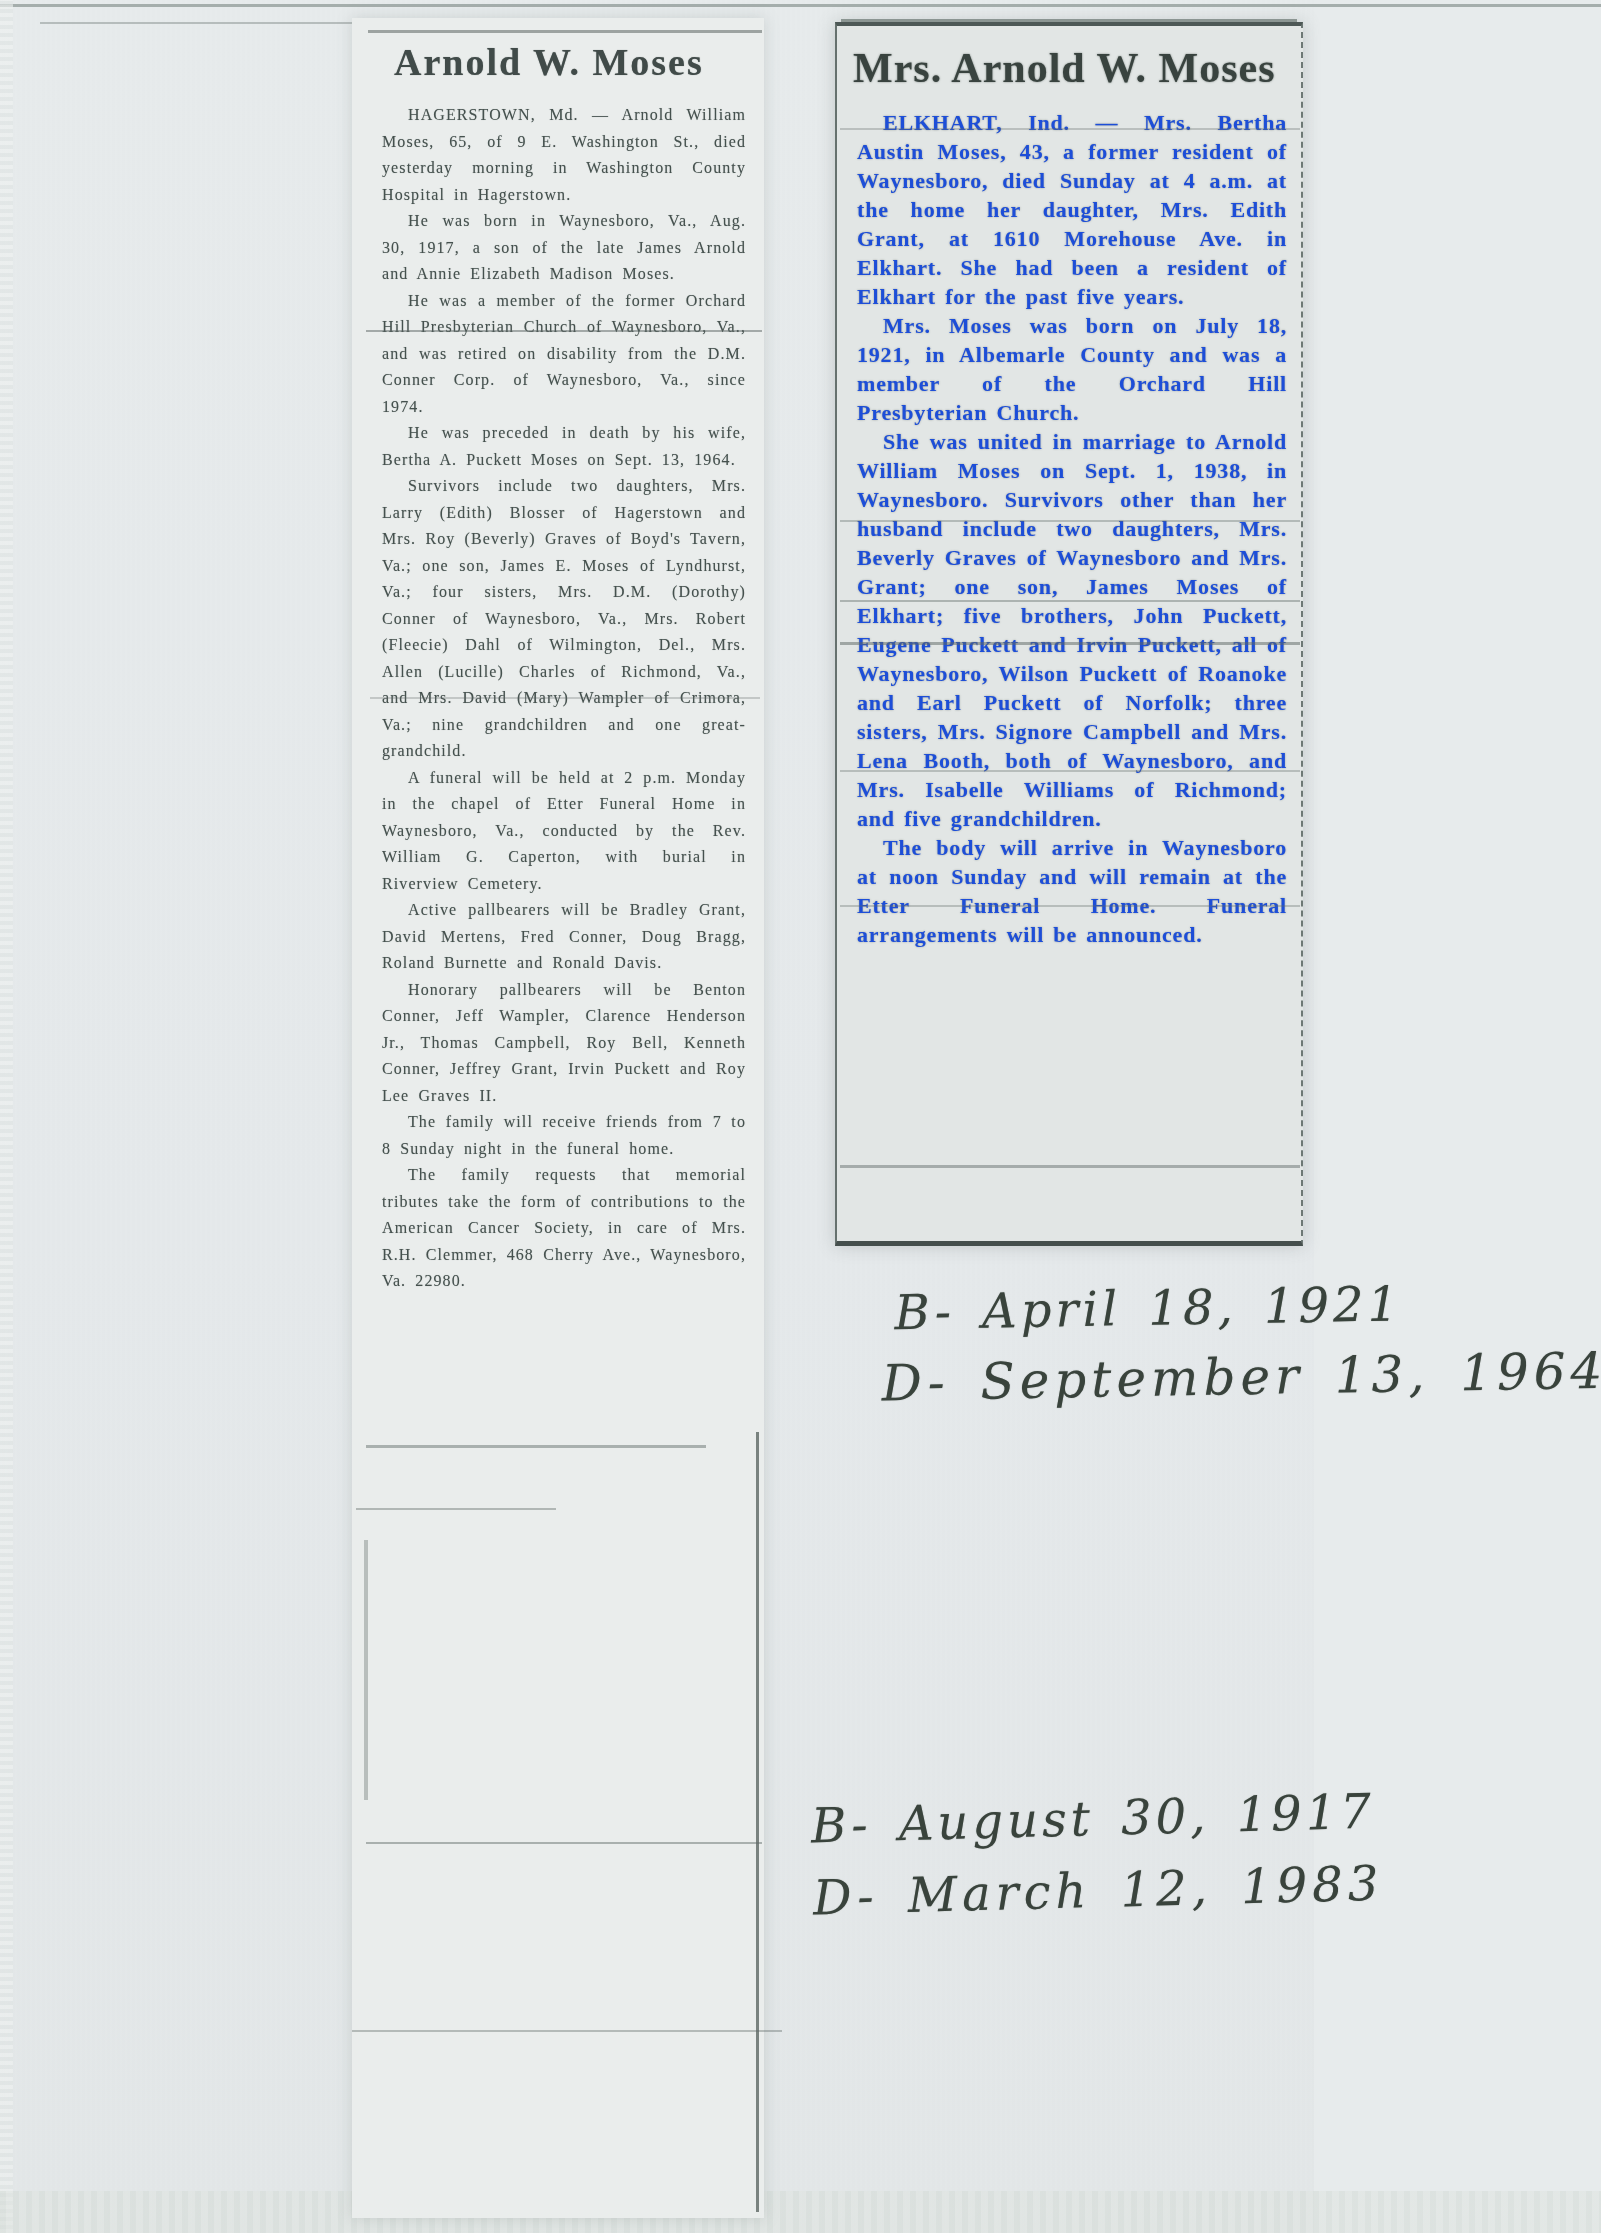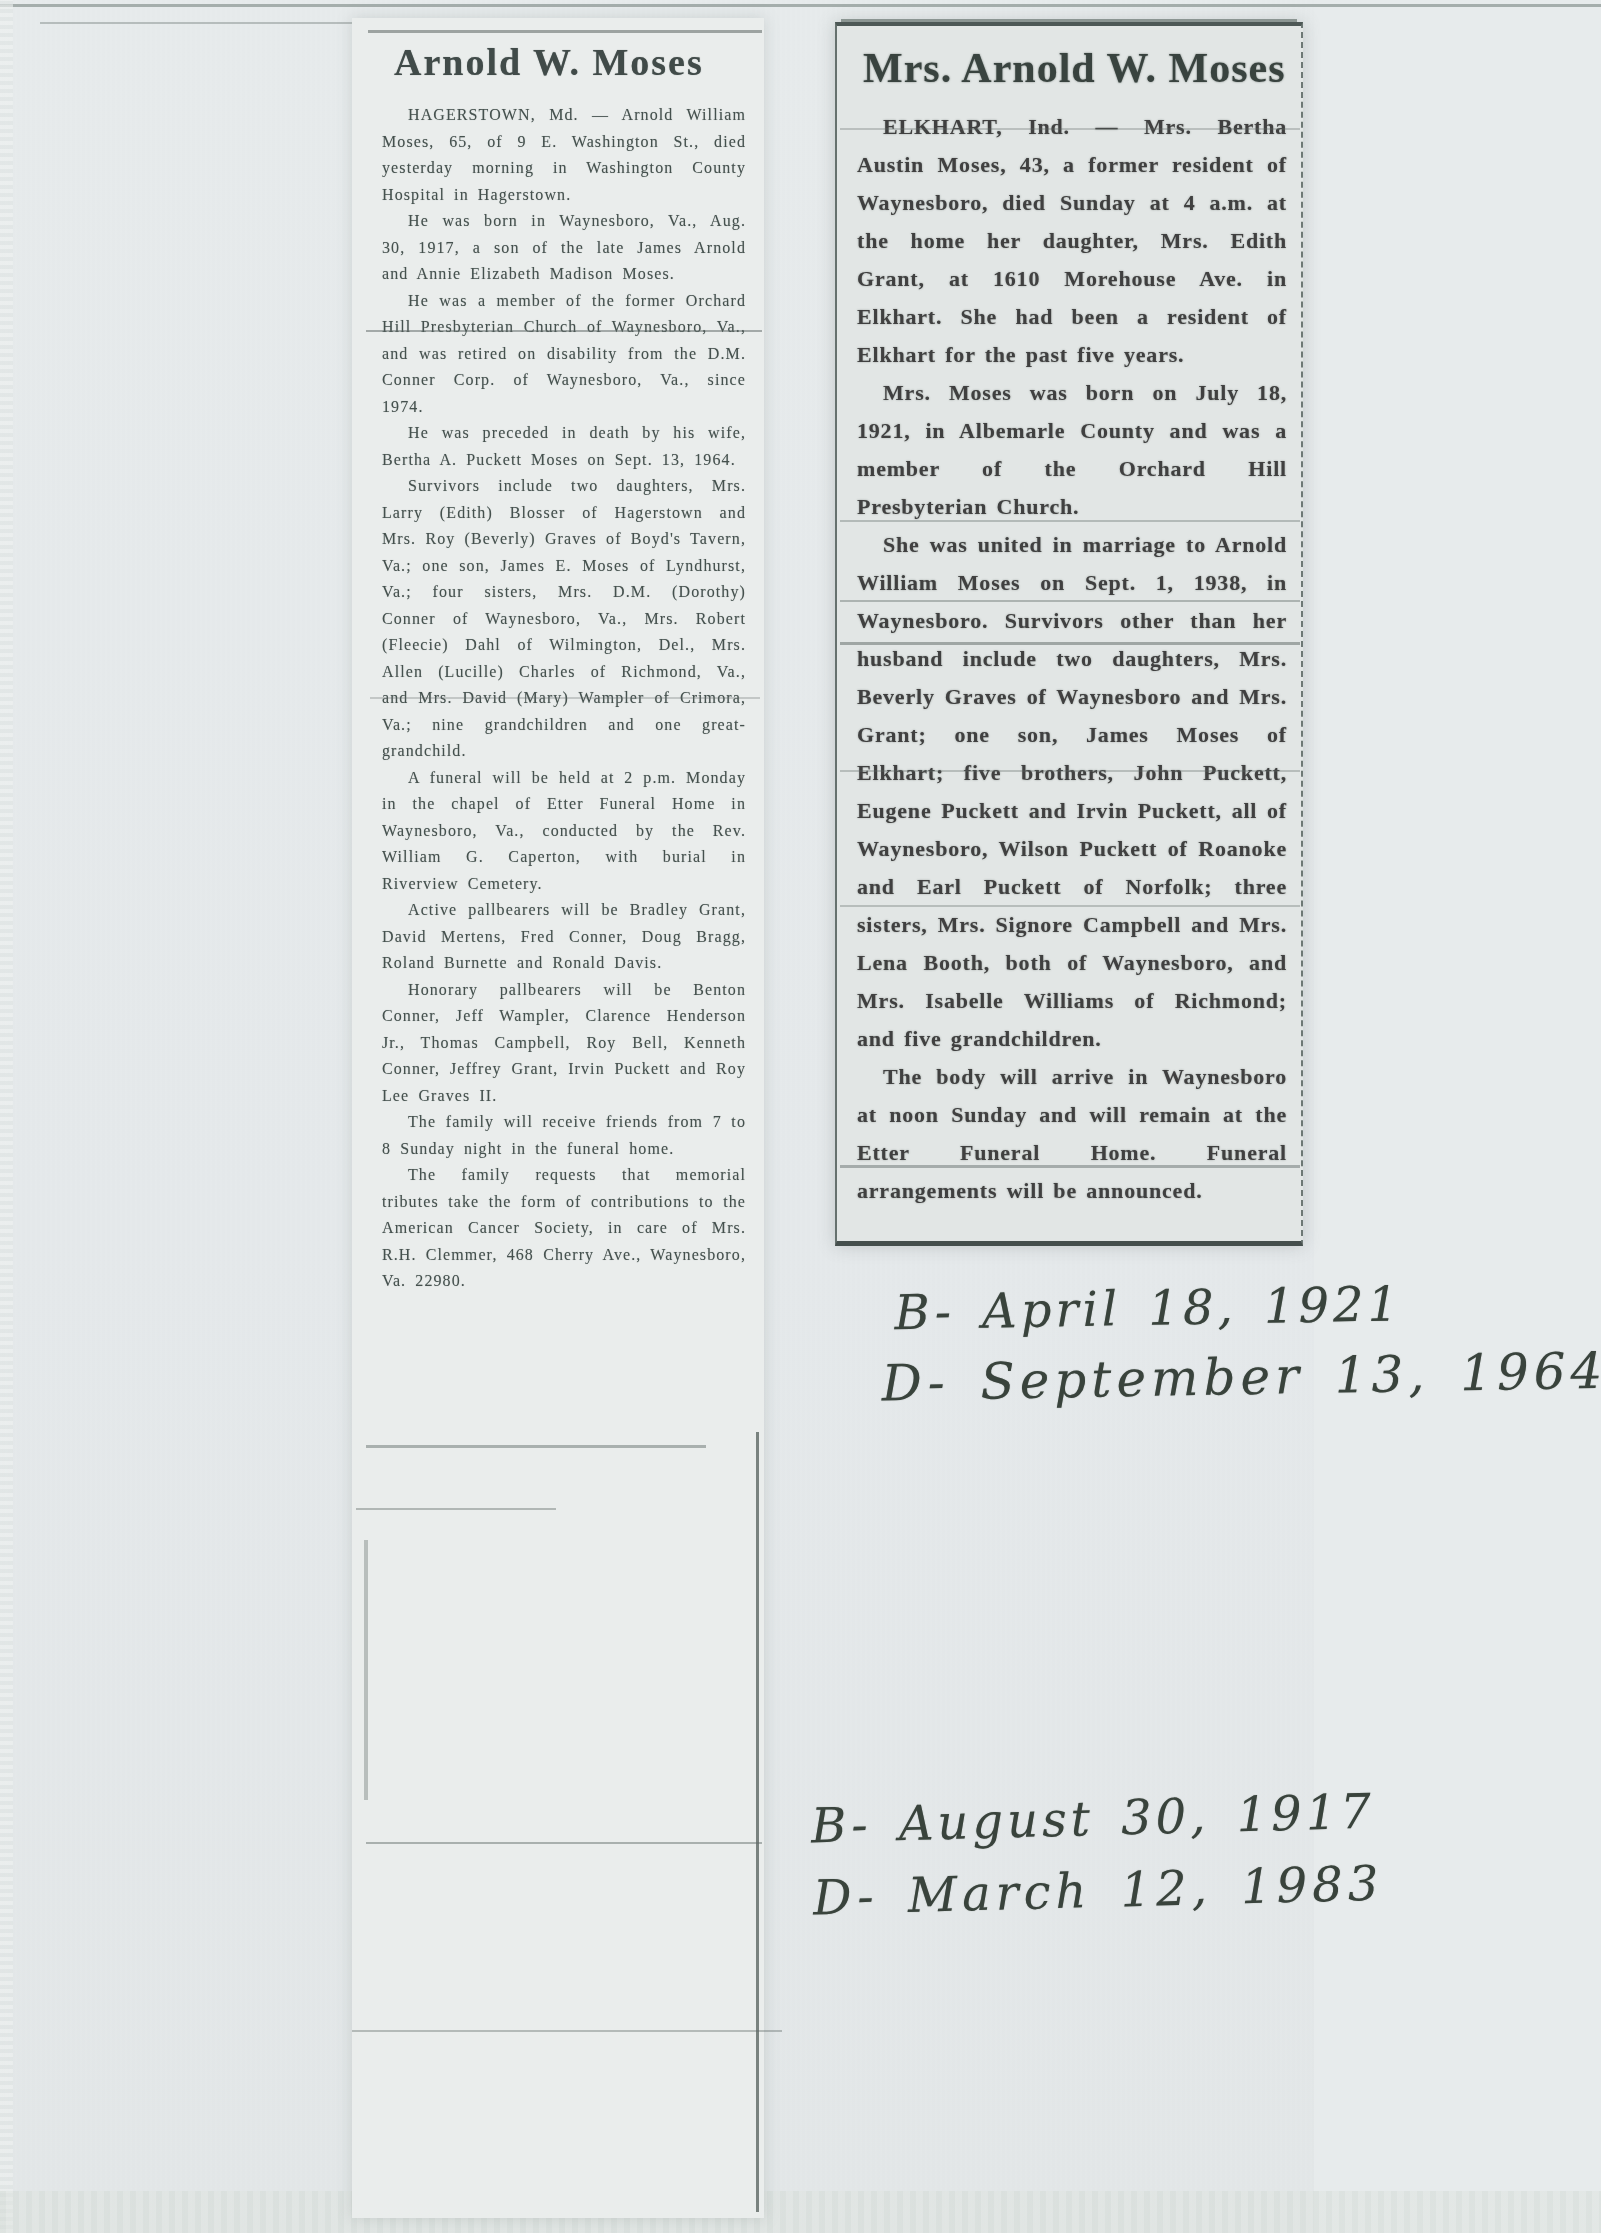--- a/index.html
+++ b/index.html
@@ -50,29 +50,29 @@
     background:#e2e6e5;
     border-top:4px solid #4d5856;
     border-bottom:5px solid #454f4d;
     border-left:2px solid #66716e;
     border-right:2px dashed #6d7875;
     box-shadow:0 -9px 0 -6px #8b9592, 0 0 16px rgba(110,120,118,.3);
     box-sizing:border-box;
     overflow:hidden;
   }
   .clip-right .clip-title{
-    margin:18px 8px 8px 26px;
+    margin:18px 8px 8px 16px;
     font-size:42px;font-weight:bold;letter-spacing:1px;
     color:#39433f;text-shadow:0 0 2px rgba(57,67,63,.65);
     white-space:nowrap;
   }
   .clip-right .body{
     margin:16px 14px 0 20px;
-    color:#404040;
-    font-size:22px;line-height:38px;font-weight:bold;
+    color:#1d4ed8;
+    font-size:22px;line-height:29px;font-weight:bold;
     letter-spacing:.8px;word-spacing:3px;
     text-align:justify;
     text-shadow:0 0 2px rgba(58,68,63,.45);
   }
   .clip-right p{margin:0;text-indent:26px;}
 
   
   .handnote{position:absolute;color:#39433c;}
   .hw{
     font-family:"DejaVu Serif", serif;font-style:italic;

